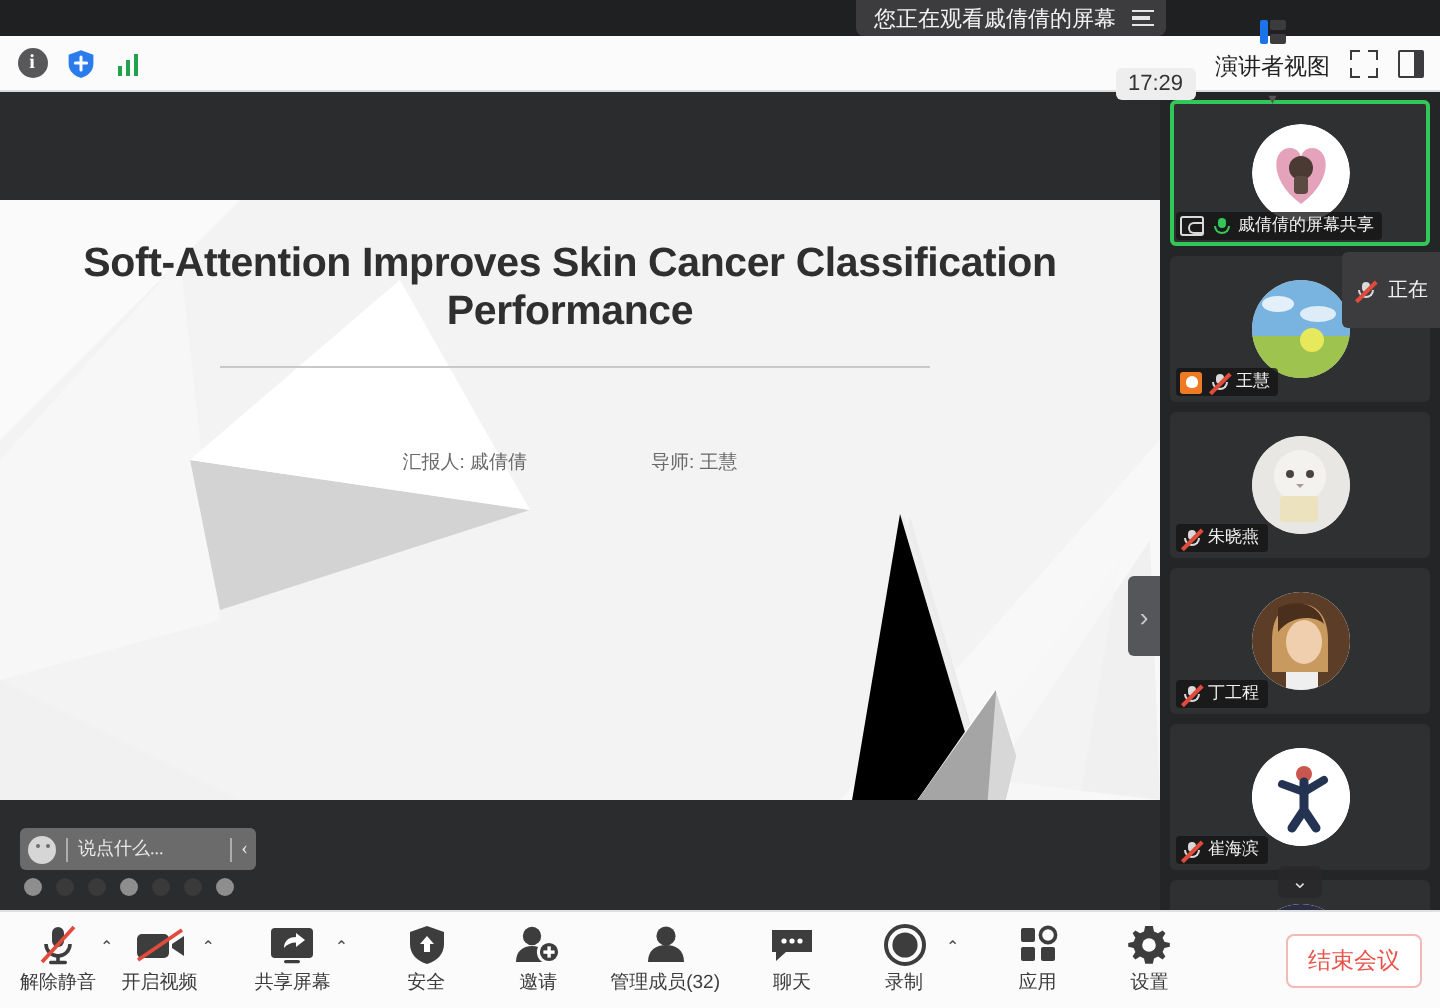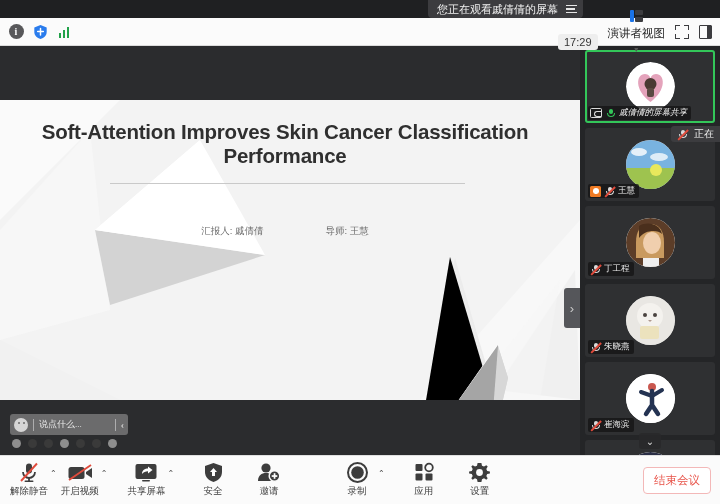--- a/index.html
+++ b/index.html
@@ -158,21 +158,21 @@
   
   .sidebar {
     position: absolute; top: 46px; left: 580px; width: 140px; height: 409px;
     background: #242527; padding: 4px 5px 0 5px; overflow: hidden;
   }
   .tile {
     position: relative; width: 130px; height: 73px;
     background: #2f3032; border-radius: 3px; margin-bottom: 5px;
     overflow: hidden; display:flex; align-items:center; justify-content:center;
   }
-  .tile.active { box-shadow: inset 0 0 0 2px #33c659; font-style: italic; }
+  .tile.active { box-shadow: inset 0 0 0 2px #33c659; }
   .avatar {
     width: 49px; height: 49px; border-radius: 50%;
     background: #cfcfcf; overflow:hidden; position:relative;
     display:flex;align-items:center;justify-content:center;
   }
   .namechip {
     position: absolute; left: 3px; bottom: 3px;
     display: flex; align-items: center; gap: 3px;
     background: rgba(20,20,20,0.78); border-radius: 2px;
     padding: 1px 4px 1px 2px; font-size: 8.5px; color: #f0f0f0;
@@ -193,21 +193,21 @@
   .mic-on { width: 11px; height: 11px; position: relative; flex:none; }
   .mic-on .body { position:absolute; left:4px; top:1px; width:3.5px;height:5.5px;border-radius:2px;background:#33c659; }
   .mic-on .arc { position:absolute; left:2px; top:5.5px; width:7.5px;height:3.5px;border:1.3px solid #33c659;border-top:none;border-radius:0 0 5px 5px; }
   .share-ic { width: 12px; height: 10px; border: 1.3px solid #d9d9d9; border-radius: 1.5px; position: relative; flex:none; }
   .share-ic::after { content:""; position:absolute; left:2.5px; top:1.5px; width:6px;height:4px;border:1.3px solid #d9d9d9; border-right:none; border-radius:3px 0 0 3px; }
 
   .sb-tooltip {
     position: absolute; right: 0; top: 80px;
     display: flex; align-items: center; gap: 6px;
     background: #3c3c3f; color: #f0f0f0;
-    padding: 1px 6px; border-radius: 3px 0 0 3px;
+    padding: 12px 6px; border-radius: 3px 0 0 3px;
     font-size: 10px; white-space: nowrap; z-index: 25;
   }
   .scroll-down {
     position: absolute; left: 50%; transform: translateX(-50%);
     bottom: 6px; width: 22px; height: 16px;
     background: rgba(40,40,42,0.82); border-radius: 3px;
     display:flex;align-items:center;justify-content:center;
     color:#d8d8d8; font-size: 10px; z-index: 22;
   }
 
@@ -395,59 +395,59 @@
             <span class="arc"></span>
             <span class="slash"></span>
           </span>
         <span>王慧</span>
       </div>
     </div>
 
     <div class="tile">
       <div class="avatar">
         <svg width="49" height="49" viewBox="0 0 49 49">
+          <circle cx="24.5" cy="24.5" r="24.5" fill="#e9e7e3"></circle>
+          <circle cx="24" cy="20" r="13" fill="#f4f2ee"></circle>
+          <circle cx="19" cy="19" r="2" fill="#4a4440"></circle>
+          <circle cx="29" cy="19" r="2" fill="#4a4440"></circle>
+          <path d="M22 24 L26 24 L24 26 Z" fill="#b09a90"></path>
+          <rect x="14" y="30" width="19" height="13" rx="2" fill="#ece2bd"></rect>
+        </svg>
+      </div>
+      <div class="namechip">
+        <span class="mic-muted">
+            <span class="body"></span>
+            <span class="arc"></span>
+            <span class="slash"></span>
+          </span>
+        <span>朱晓燕</span>
+      </div>
+    </div>
+
+    <div class="tile">
+      <div class="avatar">
+        <svg width="49" height="49" viewBox="0 0 49 49">
           <circle cx="24.5" cy="24.5" r="24.5" fill="#5c3d28"></circle>
           <path d="M24 6 C34 6 38 14 38 24 L38 40 L10 40 L10 24 C10 14 14 6 24 6 Z" fill="#c99a5f"></path>
           <ellipse cx="26" cy="25" rx="9" ry="11" fill="#f0cfae"></ellipse>
           <path d="M13 8 C22 3 34 6 36 16 C32 12 20 11 13 20 Z" fill="#4a2f1c"></path>
           <rect x="17" y="40" width="16" height="9" fill="#efefef"></rect>
         </svg>
       </div>
       <div class="namechip">
         <span class="mic-muted">
             <span class="body"></span>
             <span class="arc"></span>
             <span class="slash"></span>
           </span>
         <span>丁工程</span>
       </div>
     </div>
 
     <div class="tile">
-      <div class="avatar">
-        <svg width="49" height="49" viewBox="0 0 49 49">
-          <circle cx="24.5" cy="24.5" r="24.5" fill="#e9e7e3"></circle>
-          <circle cx="24" cy="20" r="13" fill="#f4f2ee"></circle>
-          <circle cx="19" cy="19" r="2" fill="#4a4440"></circle>
-          <circle cx="29" cy="19" r="2" fill="#4a4440"></circle>
-          <path d="M22 24 L26 24 L24 26 Z" fill="#b09a90"></path>
-          <rect x="14" y="30" width="19" height="13" rx="2" fill="#ece2bd"></rect>
-        </svg>
-      </div>
-      <div class="namechip">
-        <span class="mic-muted">
-            <span class="body"></span>
-            <span class="arc"></span>
-            <span class="slash"></span>
-          </span>
-        <span>朱晓燕</span>
-      </div>
-    </div>
-
-    <div class="tile">
       <div class="avatar" style="background:#ffffff">
         <svg width="49" height="49" viewBox="0 0 49 49">
           <circle cx="24.5" cy="24.5" r="24.5" fill="#ffffff"></circle>
           <circle cx="26" cy="13" r="4" fill="#c9574f"></circle>
           <path d="M26 17 L26 31 L20 40 M26 31 L32 40" stroke="#243352" stroke-width="4.5" stroke-linecap="round" fill="none"></path>
           <path d="M15 18 L26 22 L36 16" stroke="#243352" stroke-width="4" stroke-linecap="round" fill="none"></path>
         </svg>
       </div>
       <div class="namechip">
         <span class="mic-muted">
@@ -547,23 +547,43 @@
           <circle cx="17.5" cy="14" r="5.3" fill="#3d3d3d" stroke="#fbfbfb" stroke-width="1.5"></circle>
           <rect x="16.7" y="11.2" width="1.7" height="5.6" fill="#ffffff"></rect>
           <rect x="14.7" y="13.2" width="5.6" height="1.7" fill="#ffffff"></rect>
         </svg>
       </span>
       <span class="lbl">邀请</span>
     </div>
 
     <span class="spacer-sm"></span>
 
-
-    <span class="spacer-sm"></span>
-
+    <div class="tool">
+      <span class="glyph">
+        <svg width="22" height="21" viewBox="0 0 22 21">
+          <circle cx="11" cy="6" r="4.8" fill="#3d3d3d"></circle>
+          <path d="M2 19 C2 13 6 10.5 11 10.5 C16 10.5 20 13 20 19 Z" fill="#3d3d3d"></path>
+        </svg>
+      </span>
+      <span class="lbl">管理成员(32)</span>
+    </div>
+
+    <span class="spacer-sm"></span>
+
+    <div class="tool">
+      <span class="glyph">
+        <svg width="24" height="21" viewBox="0 0 24 21">
+          <path d="M2 3 H22 V14 H9 L4 18.5 V14 H2 Z" fill="#3d3d3d"></path>
+          <circle cx="8" cy="8.5" r="1.3" fill="#fff"></circle>
+          <circle cx="12" cy="8.5" r="1.3" fill="#fff"></circle>
+          <circle cx="16" cy="8.5" r="1.3" fill="#fff"></circle>
+        </svg>
+      </span>
+      <span class="lbl">聊天</span>
+    </div>
 
     <span class="spacer-sm"></span>
 
     <div class="tool">
       <span class="glyph">
         <svg width="21" height="21" viewBox="0 0 21 21">
           <circle cx="10.5" cy="10.5" r="9.5" fill="none" stroke="#3d3d3d" stroke-width="2"></circle>
           <circle cx="10.5" cy="10.5" r="6.3" fill="#3d3d3d"></circle>
         </svg>
       </span>

